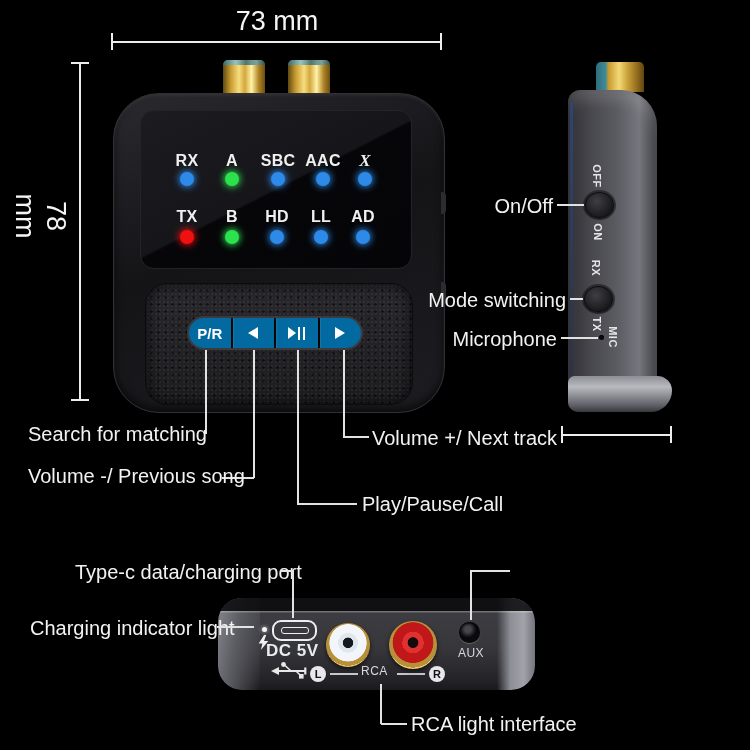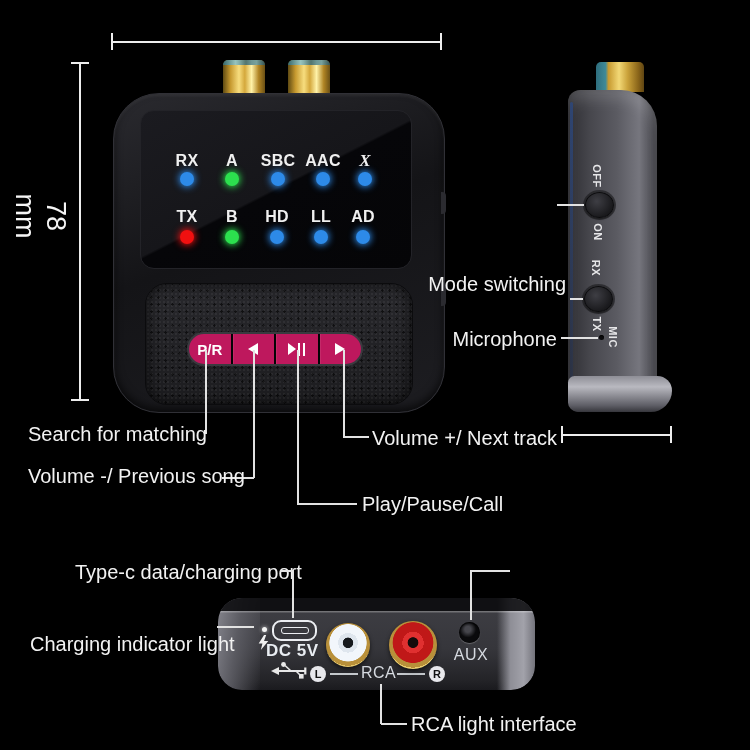--- a/index.html
+++ b/index.html
@@ -28,22 +28,22 @@
      text-align:center;color:#f0f0f0;letter-spacing:.3px;}
   .led-label.it{font-style:italic;font-family:"Liberation Serif","DejaVu Serif",serif;font-weight:700;font-size:17px;}
   .led{position:absolute;width:14px;height:14px;border-radius:50%;background:currentColor;
      box-shadow:0 0 7px 1px currentColor;}
   .texture{position:absolute;left:145px;top:283px;width:266px;height:120px;border-radius:22px;
      background-image:radial-gradient(rgba(255,255,255,.05) 1px,transparent 1.3px),
                       radial-gradient(rgba(0,0,0,.55) 1px,transparent 1.3px),
                       linear-gradient(180deg,#28282c,#1c1c1f);
      background-size:4px 4px,7px 7px,100% 100%;background-position:0 0,2px 3px,0 0;
      border:1px solid #0b0b0d;box-shadow:inset 0 0 14px rgba(0,0,0,.75);}
-  .pill{position:absolute;left:187px;top:332px;width:176px;height:34px;border-radius:17px;
-     background:#be185d;border:2px solid #3a3a3f;display:flex;box-sizing:border-box;overflow:hidden;}
+  .pill{position:absolute;left:187px;top:316px;width:176px;height:34px;border-radius:17px;
+     background:#0369a1;border:2px solid #3a3a3f;display:flex;box-sizing:border-box;overflow:hidden;}
   .pbtn{flex:1;display:flex;align-items:center;justify-content:center;color:#fff;
      font-size:15px;font-weight:600;}
   .pbtn + .pbtn{border-left:2px solid #040405;box-shadow:inset 1px 0 0 rgba(255,255,255,.08);}
   .tri-l{width:0;height:0;border-top:6.5px solid transparent;border-bottom:6.5px solid transparent;border-right:10px solid #fff;}
   .tri-r{width:0;height:0;border-top:6.5px solid transparent;border-bottom:6.5px solid transparent;border-left:10px solid #fff;}
   .tri-r.sm{border-top-width:6px;border-bottom-width:6px;border-left-width:8px;}
   .pausebars{width:7px;height:13px;border-left:2.5px solid #fff;border-right:2.5px solid #fff;box-sizing:border-box;margin-left:2px;}
   .gold-rca{position:absolute;width:42px;height:33px;border-radius:5px 5px 0 0;
      background:linear-gradient(90deg,#5f4a12 0%,#c79a30 18%,#f7dd7e 38%,#d4a83c 52%,#fff2a8 68%,#b08424 85%,#6a4f14 100%);}
   .gold-rca::before{content:"";position:absolute;left:0;top:0;width:100%;height:5px;border-radius:5px 5px 0 0;
@@ -70,40 +70,41 @@
      background:linear-gradient(180deg,#3f3f45 0%,#36363b 55%,#232327 90%,#1a1a1e 100%);overflow:hidden;}
   .cap-l{position:absolute;left:0;top:0;width:42px;height:92px;border-radius:24px 0 0 24px;
      background:linear-gradient(100deg,#86868e 0%,#5a5a61 45%,rgba(90,90,97,0) 100%);}
   .cap-r{position:absolute;right:0;top:0;width:38px;height:92px;border-radius:0 24px 24px 0;
      background:linear-gradient(90deg,rgba(140,140,148,0) 0%,#8e8e96 35%,#a2a2aa 70%,#74747c 100%);}
   .topshell{position:absolute;left:0;top:0;width:317px;height:13px;border-radius:24px 24px 0 0;
      background:rgba(8,8,10,.85);box-shadow:0 1.5px 0 rgba(255,255,255,.28);}
   .usbc{position:absolute;width:41px;height:17px;border:2.5px solid #eceef2;border-radius:9px;
      display:flex;align-items:center;justify-content:center;box-sizing:content-box;}
   .usbc-bar{width:26px;height:5px;border:1.5px solid #eceef2;border-radius:3px;}
-  .mark{position:absolute;color:#d6dae0;font-size:16px;letter-spacing:.5px;white-space:nowrap;}
+  .mark{position:absolute;color:#d6dae0;font-size:12px;letter-spacing:.5px;white-space:nowrap;}
   .dc{font-size:17px;font-weight:700;color:#e9edf2;text-align:center;}
   .circle-letter{position:absolute;width:16px;height:16px;border-radius:50%;background:#e8e8ec;
      color:#111;font-size:11px;font-weight:700;display:flex;align-items:center;justify-content:center;}
   .dash{position:absolute;height:2px;background:#c4c8cc;}
   .jack-w{position:absolute;width:44px;height:44px;border-radius:50%;
      background:radial-gradient(circle at 50% 45%,#15181c 0 15%,#dfe6ee 17% 30%,#f2f6fb 30% 56%,#b9903a 58% 70%,#e8c96a 70% 82%,#8a651f 83% 100%);
      box-shadow:0 2px 4px rgba(0,0,0,.6);}
   .jack-r{position:absolute;width:48px;height:48px;border-radius:50%;
      background:radial-gradient(circle at 50% 45%,#140b0b 0 14%,#e03030 16% 30%,#c01818 30% 56%,#b8903a 58% 70%,#ecd070 70% 82%,#8a651f 83% 100%);
      box-shadow:0 2px 4px rgba(0,0,0,.6);}
   .aux-hole{position:absolute;width:21px;height:21px;border-radius:50%;
      background:radial-gradient(circle at 42% 35%,#46464c 0 16%,#0a0a0c 45% 100%);
      box-shadow:0 1px 1px rgba(255,255,255,.25),inset 0 1px 2px #000;}
 </style>
 </head>
 <body>
 
 <div class="stage">
 
+  <div class="dimtext" style="left:200px;top:6px;width:154px;">73 mm</div>
   <div class="hline" style="left:112px;top:41px;width:330px;"></div>
   <div class="vcap" style="left:111px;top:33px;"></div>
   <div class="vcap" style="left:440px;top:33px;"></div>
 
   <div class="dimtext" style="left:22px;top:203px;width:72px;height:26px;transform:rotate(90deg);">78 mm</div>
   <div class="vline" style="left:79px;top:63px;height:337px;"></div>
   <div class="hcap" style="left:71px;top:62px;"></div>
   <div class="hcap" style="left:71px;top:399px;"></div>
 
   <div class="gold-rca" style="left:223px;top:60px;"></div>
@@ -178,22 +179,23 @@
     <div class="vtext" style="left:14px;top:80px;">OFF</div>
     <div class="knob" style="left:17px;top:102px;"></div>
     <div class="vtext" style="left:15px;top:136px;">ON</div>
     <div class="vtext" style="left:13px;top:172px;">RX</div>
     <div class="knob" style="left:16px;top:196px;"></div>
     <div class="vtext" style="left:14px;top:228px;">TX</div>
     <div class="micdot" style="left:31px;top:245px;"></div>
     <div class="vtext" style="left:30px;top:241px;">MIC</div>
   </div>
 
+  <div class="lbl r" style="left:400px;top:194px;width:153px;">On/Off</div>
   <div class="cl-h" style="left:557px;top:204px;width:27px;"></div>
-  <div class="lbl r" style="left:400px;top:272px;width:166px;">Mode switching</div>
+  <div class="lbl r" style="left:400px;top:288px;width:166px;">Mode switching</div>
   <div class="cl-h" style="left:570px;top:298px;width:13px;"></div>
   <div class="lbl r" style="left:400px;top:327px;width:157px;">Microphone</div>
   <div class="cl-h" style="left:561px;top:337px;width:37px;"></div>
 
   <div class="hline" style="left:562px;top:434px;width:110px;"></div>
   <div class="vcap" style="left:561px;top:426px;"></div>
   <div class="vcap" style="left:670px;top:426px;"></div>
 
   <div class="bot-body">
     <div class="cap-l"></div>
@@ -233,21 +235,21 @@
     <div class="jack-w" style="left:108px;top:25px;"></div>
     <div class="jack-r" style="left:171px;top:23px;"></div>
     <div class="aux-hole" style="left:241px;top:24px;"></div>
     <div class="mark" style="left:234px;top:48px;width:38px;text-align:center;">AUX</div>
   </div>
 
   <div class="lbl" style="left:75px;top:560px;">Type-c data/charging port</div>
   <div class="cl-h" style="left:280px;top:570px;width:13px;"></div>
   <div class="cl-v" style="left:292px;top:570px;height:48px;"></div>
 
-  <div class="lbl r" style="left:30px;top:616px;width:183px;margin-top:16px;">Charging indicator light</div>
+  <div class="lbl r" style="left:30px;top:616px;width:183px;">Charging indicator light</div>
   <div class="cl-h" style="left:217px;top:626px;width:37px;"></div>
 
   <div class="cl-h" style="left:471px;top:570px;width:39px;"></div>
   <div class="cl-v" style="left:470px;top:570px;height:50px;"></div>
 
   <div class="cl-v" style="left:380px;top:684px;height:40px;"></div>
   <div class="cl-h" style="left:381px;top:723px;width:26px;"></div>
   <div class="lbl" style="left:411px;top:712px;">RCA light interface</div>
 
 </div>

